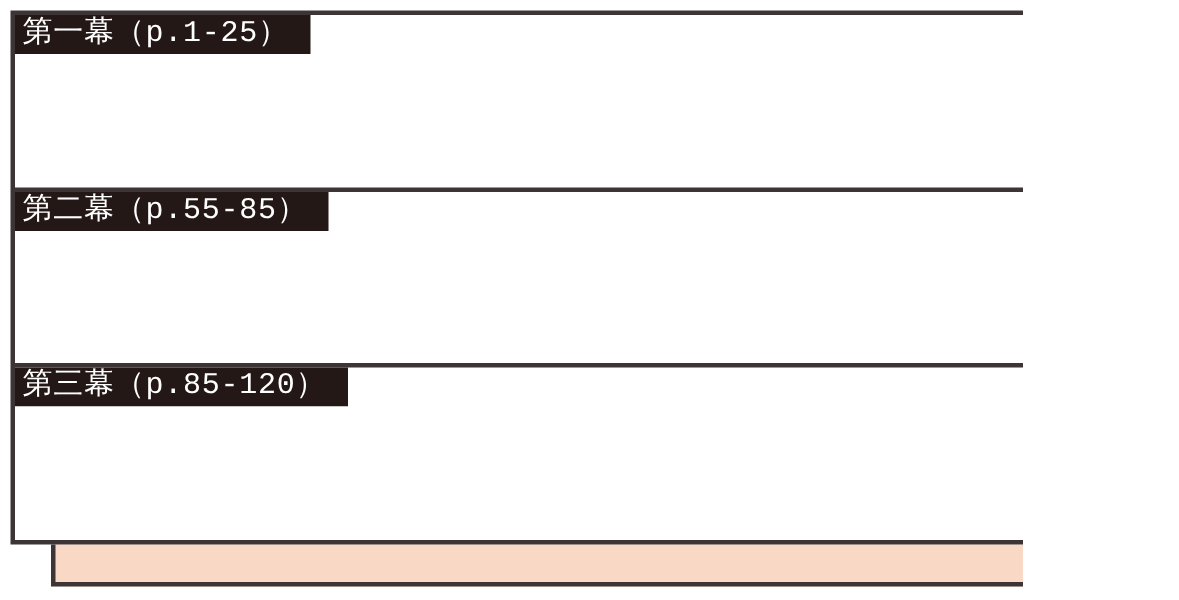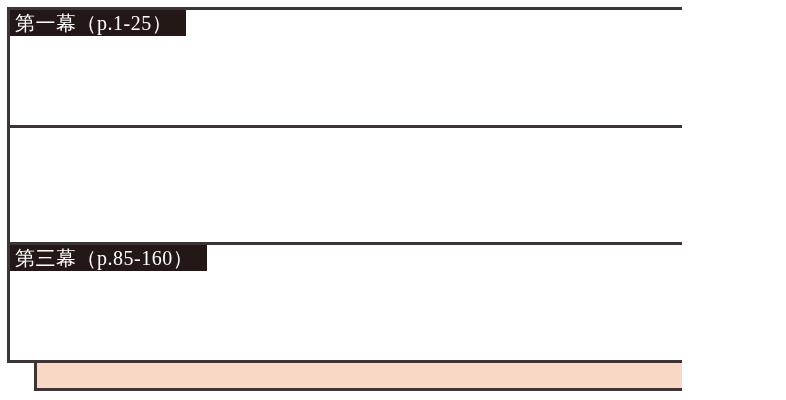--- a/index.html
+++ b/index.html
@@ -5,21 +5,21 @@
   html, body {
     margin: 0;
     padding: 0;
     background: #ffffff;
   }
   .canvas {
     position: relative;
     width: 682px;
     height: 400px;
     overflow: hidden;
-    font-family: Liberation Serif, serif;
+    font-family: Liberation Mono, monospace;
   }
   .shadow-panel {
     position: absolute;
     left: 34px;
     top: 33px;
     width: 737px;
     height: 352px;
     background: var(--shadow-fill, #f9d9c5);
     border: 3px solid var(--line-color, #3d3436);
   }
@@ -70,22 +70,23 @@
   <div class="shadow-panel"></div>
   <div class="main-panel">
 
     <section class="act-row">
       <span class="act-label">第一幕（p.1-25）</span>
       <div class="notes-area"></div>
     </section>
 
 
     <section class="act-row">
+      <span class="act-label">第二幕（p.55-85）</span>
       <div class="notes-area"></div>
     </section>
 
     <section class="act-row">
-      <span class="act-label">第三幕（p.85-160）</span>
+      <span class="act-label">第三幕（p.85-120）</span>
       <div class="notes-area"></div>
     </section>
 
   </div>
 </div>
 
 </body></html>

